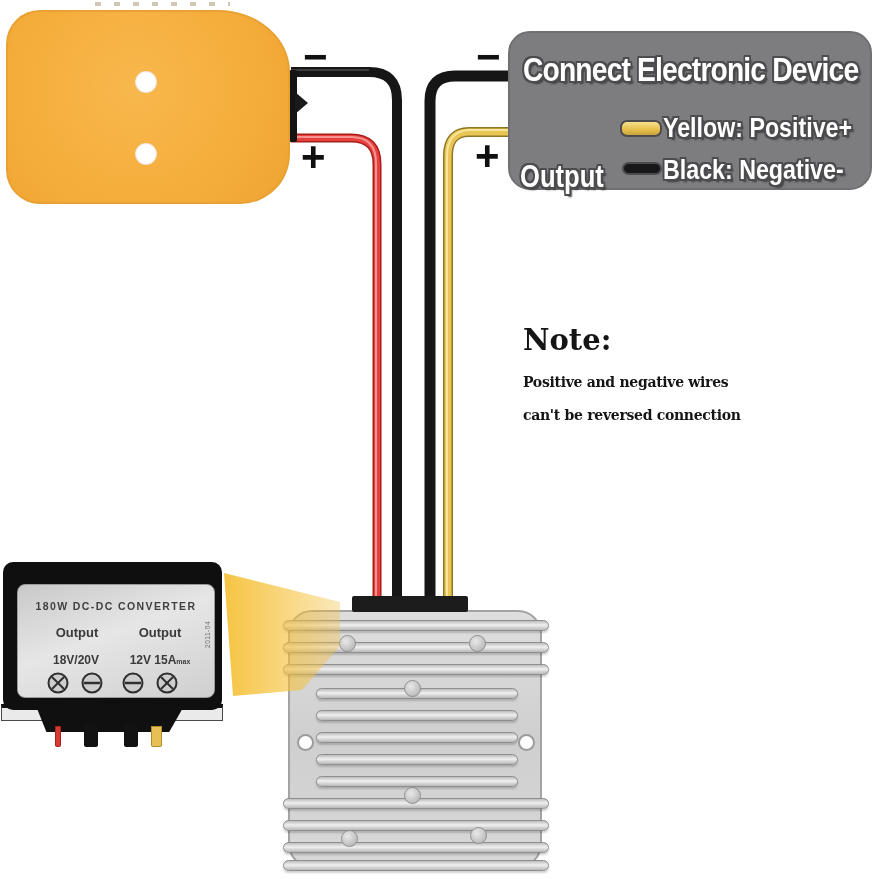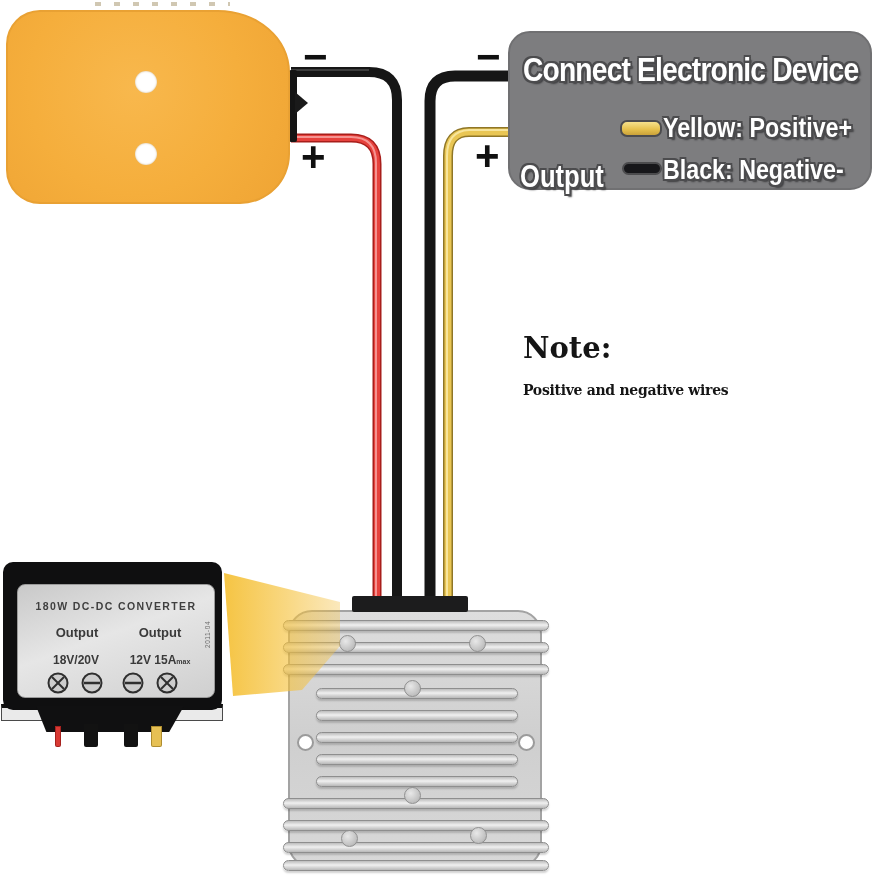--- a/index.html
+++ b/index.html
@@ -57,21 +57,21 @@
   .legend-swatch { position:absolute; border-radius:7px; }
   .sw-yellow { left:110px; top:87px; width:42px; height:17px;
                background:linear-gradient(180deg,#f6e18c,#e7c24e 55%,#caa23a);
                border:2px solid #4c4c4e; }
   .sw-black  { left:112px; top:129px; width:40px; height:13px;
                background:#17171a; border:2px solid #4c4c4e; }
   .ib-leg1   { left:153px; top:80px; font-size:27px; transform:scaleX(.86); transform-origin:0 50%; }
   .ib-leg2   { left:153px; top:122px; font-size:27px; transform:scaleX(.86); transform-origin:0 50%; }
 
   
-  .note { left:523px; top:331px; z-index:2; color:#151515;
+  .note { left:523px; top:323px; z-index:2; color:#151515;
           font-family:"DejaVu Serif", serif; }
   .note-heading { font-size:29px; font-weight:bold; }
   .note-line { font-size:14px; font-weight:bold; letter-spacing:-0.3px; margin-top:17px; white-space:nowrap; }
 
   
   .buck-body { left:3px; top:562px; width:219px; height:148px;
                background:#0f0f10; border-radius:10px; z-index:6; }
   .buck-label{ left:17px; top:584px; width:198px; height:114px;
                background:linear-gradient(160deg,#c9c9c9,#e6e6e6 45%,#cfcfcf);
                border:1px solid #9a9a9a; border-radius:8px; z-index:7;
@@ -152,20 +152,21 @@
     <div class="abs outlined ib-output">Output</div>
     <div class="legend-swatch sw-yellow"></div>
     <div class="abs outlined ib-leg1">Yellow: Positive+</div>
     <div class="legend-swatch sw-black"></div>
     <div class="abs outlined ib-leg2">Black: Negative-</div>
   </div>
 
   <div class="abs note">
     <div class="note-heading">Note:</div>
     <div class="note-line">Positive and negative wires</div>
+    <div class="note-line">can't be reversed connection</div>
   </div>
 
   <div class="abs heatsink">
     <div class="fin full" style="top:8px;"></div>
     <div class="fin full" style="top:30px;"></div>
     <div class="fin full" style="top:52px;"></div>
     <div class="fin inset" style="top:76px;"></div>
     <div class="fin inset" style="top:98px;"></div>
     <div class="fin inset" style="top:120px;"></div>
     <div class="fin inset" style="top:142px;"></div>

